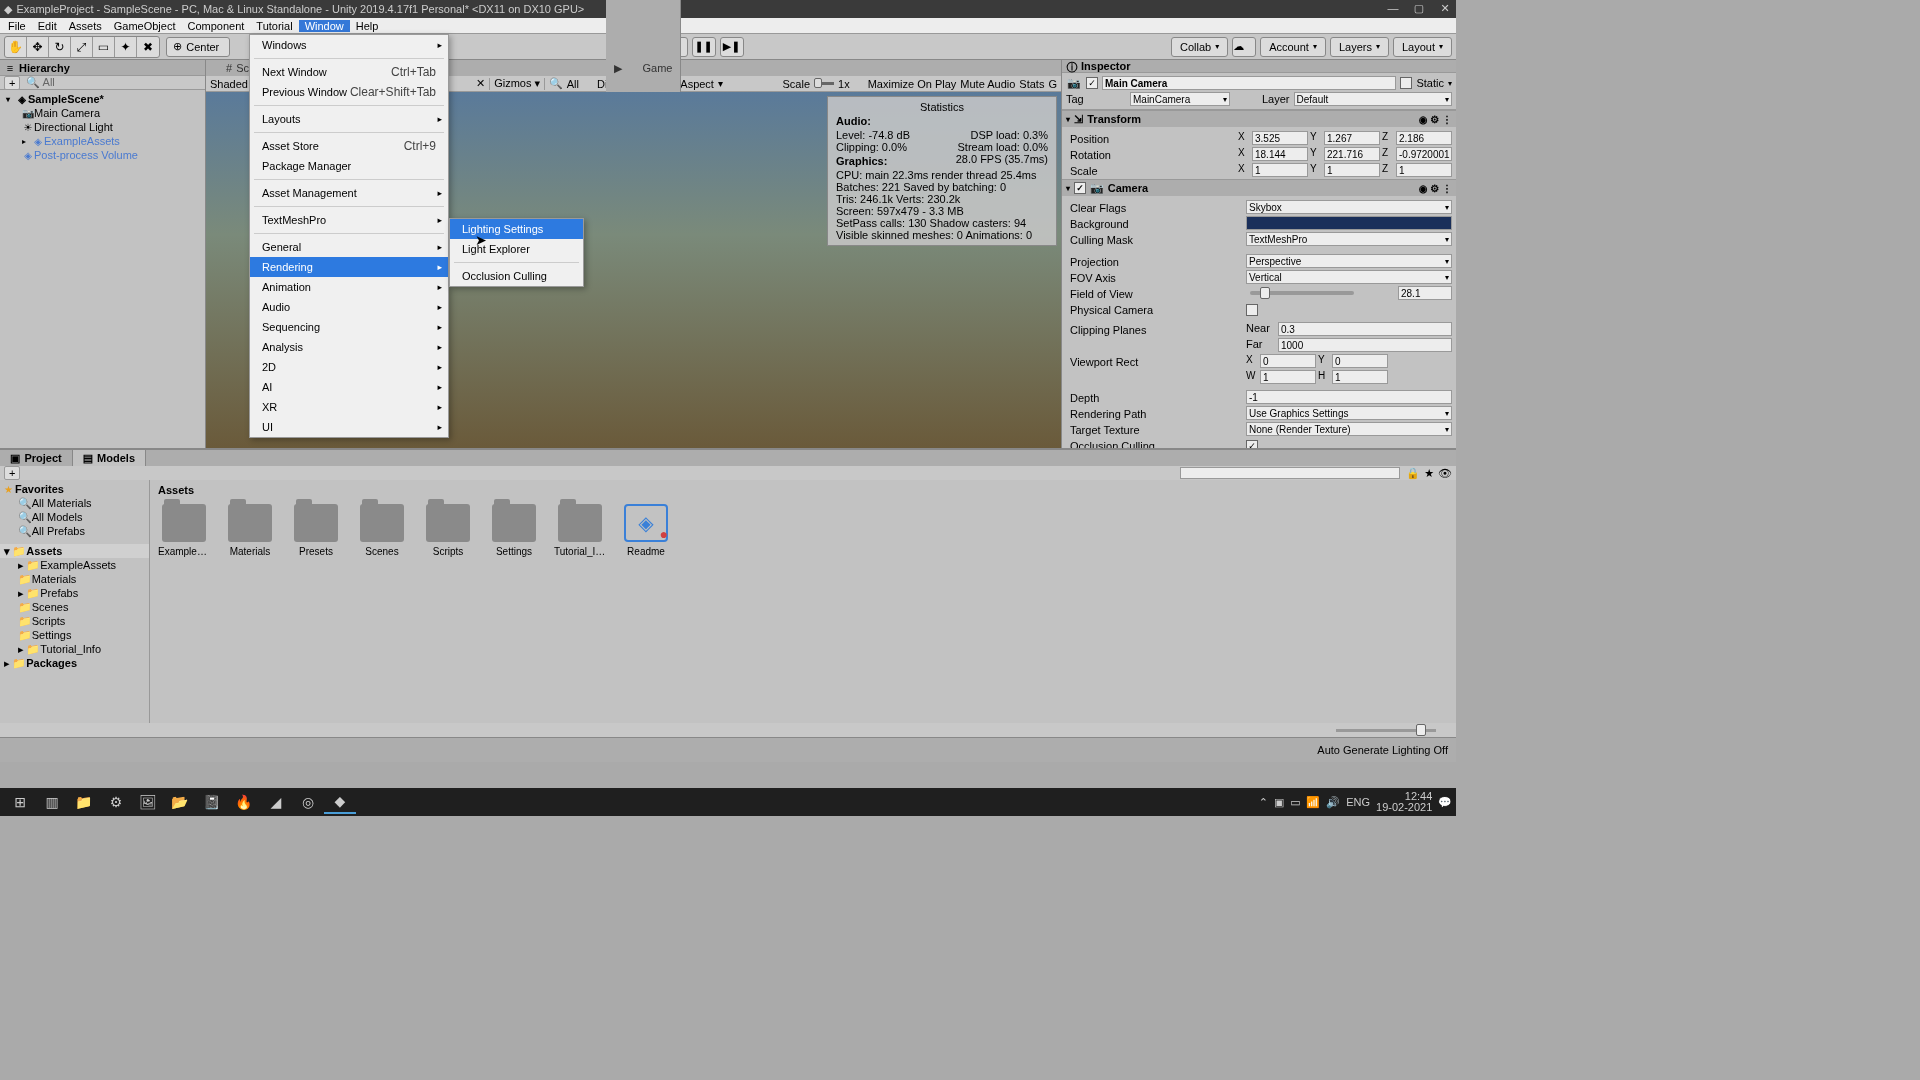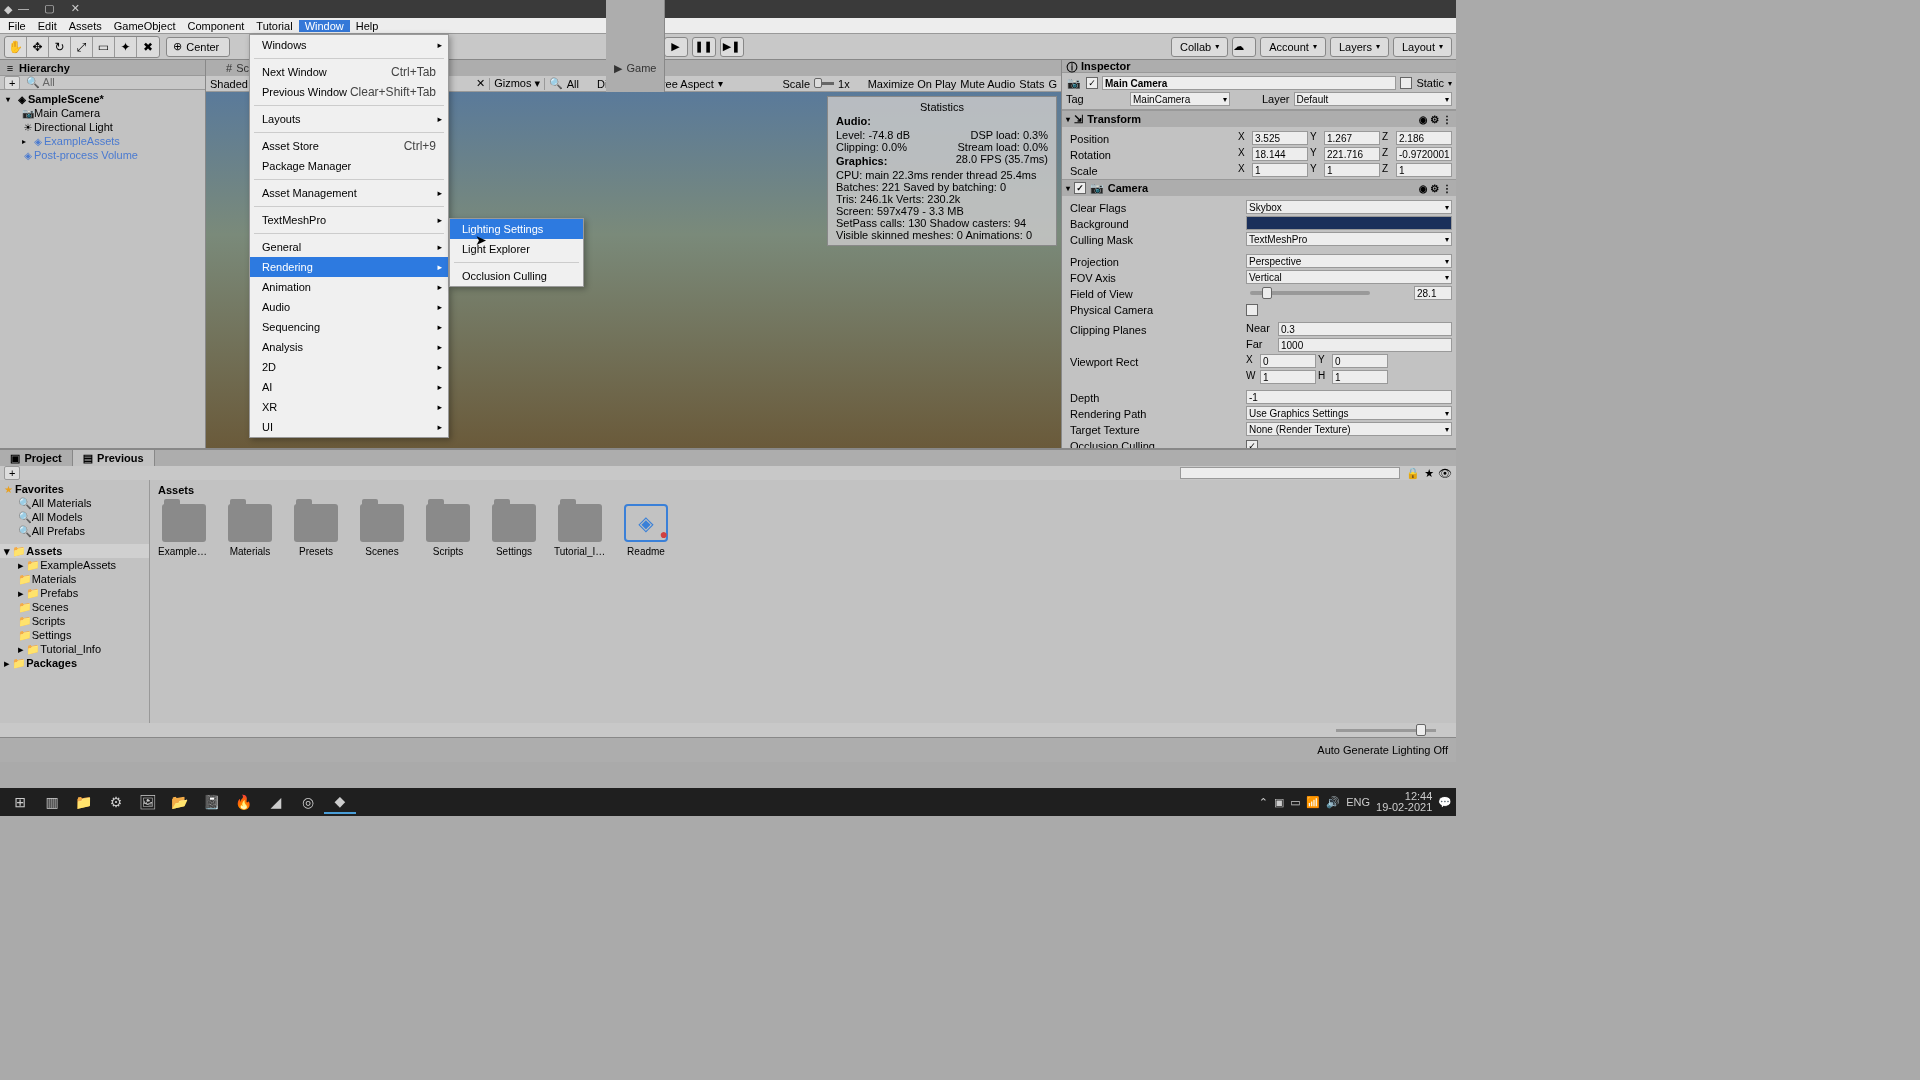--- a/index.html
+++ b/index.html
@@ -131,20 +131,21 @@
 .task-time { display: flex; flex-direction: column; align-items: flex-end; font-size: 10px; line-height: 11px; }
 
 
 .cursor { position: absolute; top: 232px; left: 475px; font-size: 14px; z-index: 200; pointer-events: none; color: #000; }
 </style>
 </head>
 <body>
 
 <div class="title-bar">
   <span style="margin-right:4px">◆</span>
+  <span class="title">ExampleProject - SampleScene - PC, Mac &amp; Linux Standalone - Unity 2019.4.17f1 Personal* &lt;DX11 on DX10 GPU&gt;</span>
   <div class="win-btns">
     <span>—</span>
     <span>▢</span>
     <span>✕</span>
   </div>
 </div>
 
 <div class="menu-bar">
   <span class="menu-item">File</span>
   <span class="menu-item">Edit</span>
@@ -230,21 +231,21 @@
           <span class="cube" style="color:#4a7ad0">◈</span>
           <span style="color:#4a7ad0">Post-process Volume</span>
         </div>
     </div>
   </div>
 
   <div class="center">
     <div class="center-tabs">
       <div class="center-tab inactive" style="padding-left:20px">#<span style="margin-left:4px">Scene</span></div>
       <div style="flex:1"></div>
-      <div class="center-tab inactive" style="position:absolute;left:400px">▶<span style="margin-left:4px">Game</span></div>
+      <div class="center-tab inactive" style="position:absolute;left:400px">▶<span style="margin-left:20px">Game</span></div>
     </div>
     <div class="center-toolbar">
       <span>Shaded</span>
       <span style="flex:0 0 220px"></span>
       <span>✕</span>
       <span class="sep"></span>
       <span><span>Gizmos</span> ▾</span>
       <span class="sep"></span>
       <span style="color:#666">🔍</span><span>All</span>
       <span style="width:10px"></span>
@@ -396,21 +397,21 @@
             <span class="plbl">FOV Axis</span>
             <div class="pval">
               <span class="drop-field">Vertical</span>
             </div>
           </div>
         <div class="prop-row slider-row">
             <span class="plbl">Field of View</span>
             <div class="slider">
               <div class="thumb"></div>
             </div>
-            <span class="num-field" style="width:38px">28.1</span>
+            <span class="num-field" style="width:54px">28.1</span>
           </div>
         <div class="prop-row">
             <span class="plbl">Physical Camera</span>
             <div class="pval">
               <span class="insp-check"></span>
             </div>
           </div>
         <div style="height:4px"></div>
         <div class="prop-row">
             <span class="plbl">Clipping Planes</span>
@@ -477,21 +478,21 @@
 </div>
 
 <div class="bottom">
   <div class="bottom-tabs">
     <div class="bottom-tab">
         <span style="margin-right:4px">▣</span>
         <span>Project</span>
       </div>
     <div class="bottom-tab" style="background:#c2c2c2">
         <span style="margin-right:4px">▤</span>
-        <span>Previous</span>
+        <span>Models</span>
       </div>
   </div>
   <div class="bottom-tb">
     <span style="border:1px solid #999;border-radius:2px;padding:0 4px;background:#ddd">+</span>
     <span class="fill"></span>
     <input type="text" style="">
     <span style="margin-left:6px;display:flex;gap:4px">
       <span>🔒</span>
       <span>★</span>
       <span>👁</span>

